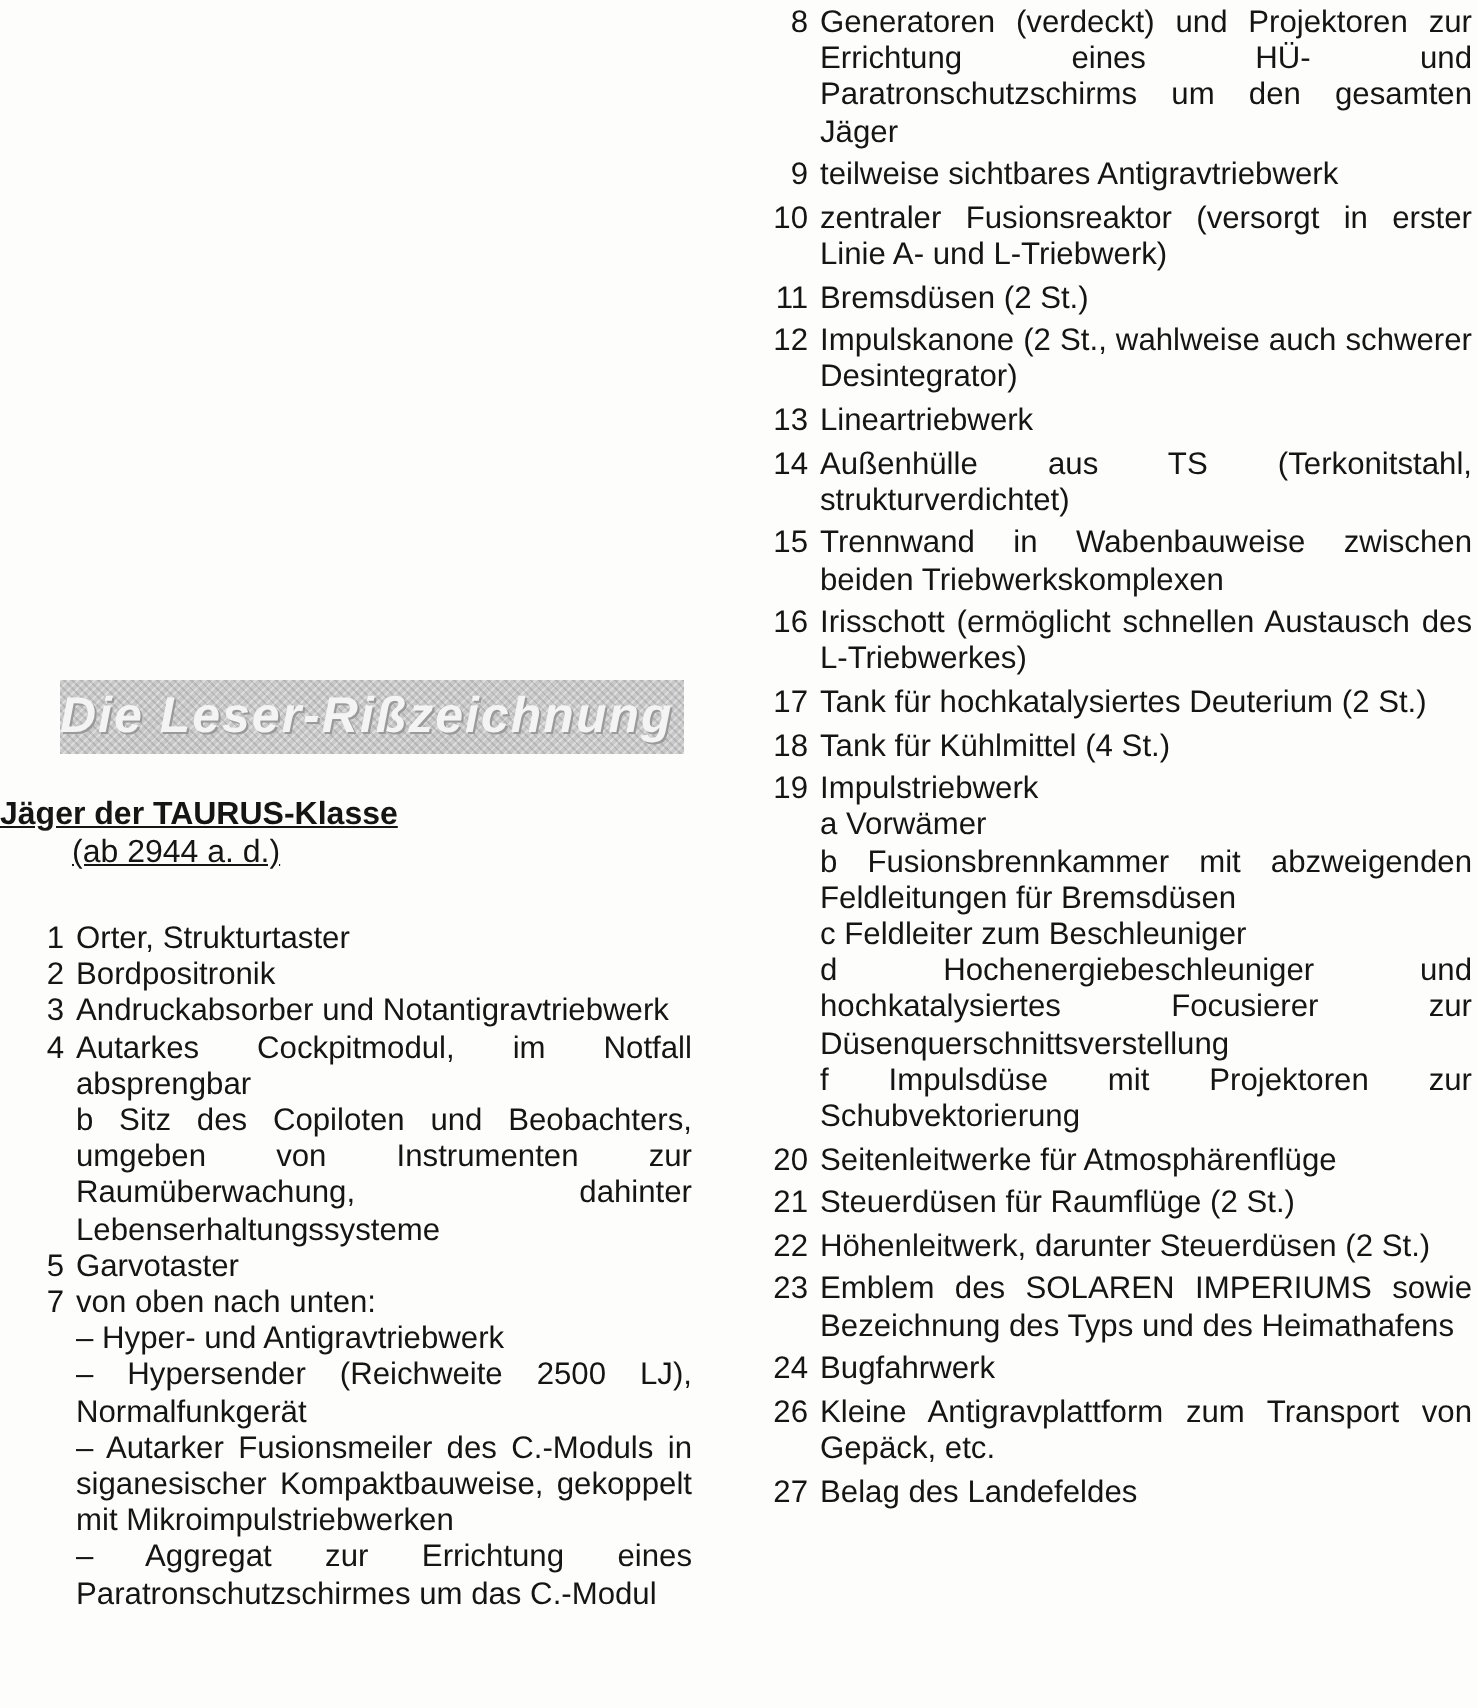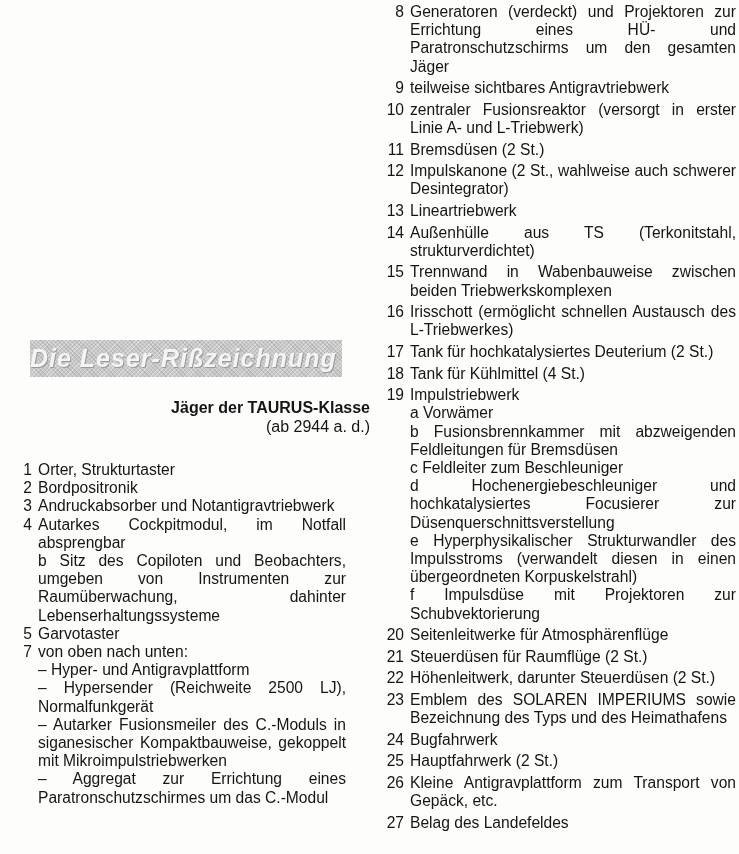--- a/index.html
+++ b/index.html
@@ -26,21 +26,21 @@
     font-family: "Liberation Sans", sans-serif;
     font-weight: bold; font-style: italic;
     font-size: 25px; letter-spacing: 1px;
     color: #f4f4f4;
     text-shadow: 1px 1px 0 #9a9a9a;
   }
 
   
   .headline {
     position: absolute; left: 0; width: 370px; top: 398px;
-    text-align: right; line-height: 19px;
+    text-align: left; line-height: 19px; text-decoration: underline;
   }
   .headline .title { font-weight: bold; font-size: 16px; }
   .headline .subtitle { font-size: 16px; margin-left: 36px; }
 
   
   .col { position: absolute; line-height: 18.2px; }
   .col.left  { left: 10px;  top: 461px; width: 336px; }
   .col.right { left: 380px; top: 3px;   width: 356px; }
 
   .item { display: flex; margin-bottom: 0; }
@@ -94,21 +94,21 @@
       <div class="item">
         <span class="num">5</span>
         <span class="body">
           <span class="line">Garvotaster</span>
         </span>
       </div>
       <div class="item">
         <span class="num">7</span>
         <span class="body">
           <span class="line">von oben nach unten:</span>
-          <span class="sub">– Hyper- und Antigravplattform</span>
+          <span class="sub">– Hyper- und Antigravtriebwerk</span>
           <span class="sub">– Hypersender (Reichweite 2500 LJ), Normalfunkgerät</span>
           <span class="sub">– Autarker Fusionsmeiler des C.-Moduls in siganesischer Kompaktbauweise, gekoppelt mit Mikroimpulstriebwerken</span>
           <span class="sub">– Aggregat zur Errichtung eines Paratronschutzschirmes um das C.-Modul</span>
         </span>
       </div>
     </div>
   <div class="col right" id="legend-right">
       <div class="item">
         <span class="num">8</span>
         <span class="body">
@@ -176,21 +176,20 @@
         </span>
       </div>
       <div class="item">
         <span class="num">19</span>
         <span class="body">
           <span class="line">Impulstriebwerk</span>
           <span class="sub">a  Vorwämer</span>
           <span class="sub">b  Fusionsbrennkammer mit abzweigenden Feldleitungen für Bremsdüsen</span>
           <span class="sub">c  Feldleiter zum Beschleuniger</span>
           <span class="sub">d  Hochenergiebeschleuniger und hochkatalysiertes Focusierer zur Düsenquerschnittsverstellung</span>
-          <span class="sub">e  Hyperphysikalischer Strukturwandler des Impulsstroms (verwandelt diesen in einen übergeordneten Korpuskelstrahl)</span>
           <span class="sub">f  Impulsdüse mit Projektoren zur Schubvektorierung</span>
         </span>
       </div>
       <div class="item">
         <span class="num">20</span>
         <span class="body">
           <span class="line">Seitenleitwerke für Atmosphärenflüge</span>
         </span>
       </div>
       <div class="item">
@@ -211,26 +210,20 @@
           <span class="line">Emblem des SOLAREN IMPERIUMS sowie Bezeichnung des Typs und des Heimathafens</span>
         </span>
       </div>
       <div class="item">
         <span class="num">24</span>
         <span class="body">
           <span class="line">Bugfahrwerk</span>
         </span>
       </div>
       <div class="item">
-        <span class="num">25</span>
-        <span class="body">
-          <span class="line">Hauptfahrwerk (2 St.)</span>
-        </span>
-      </div>
-      <div class="item">
         <span class="num">26</span>
         <span class="body">
           <span class="line">Kleine Antigravplattform zum Transport von Gepäck, etc.</span>
         </span>
       </div>
       <div class="item">
         <span class="num">27</span>
         <span class="body">
           <span class="line">Belag des Landefeldes</span>
         </span>

